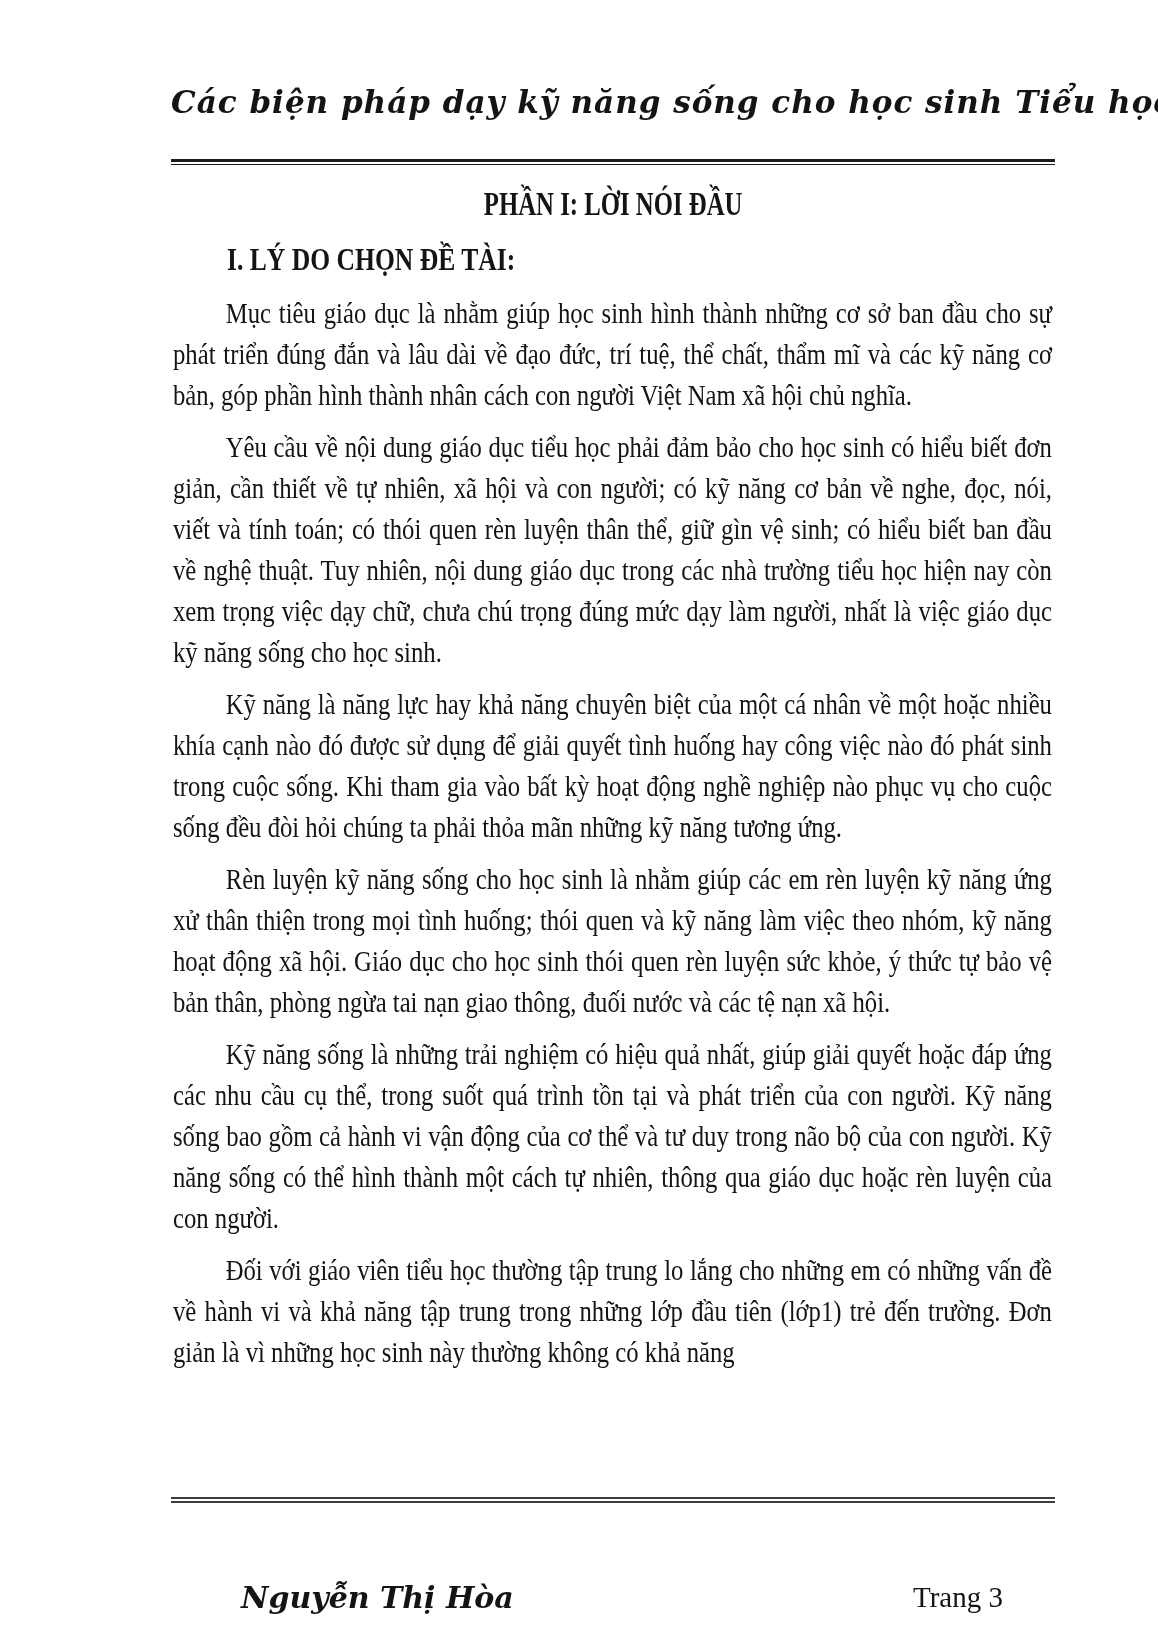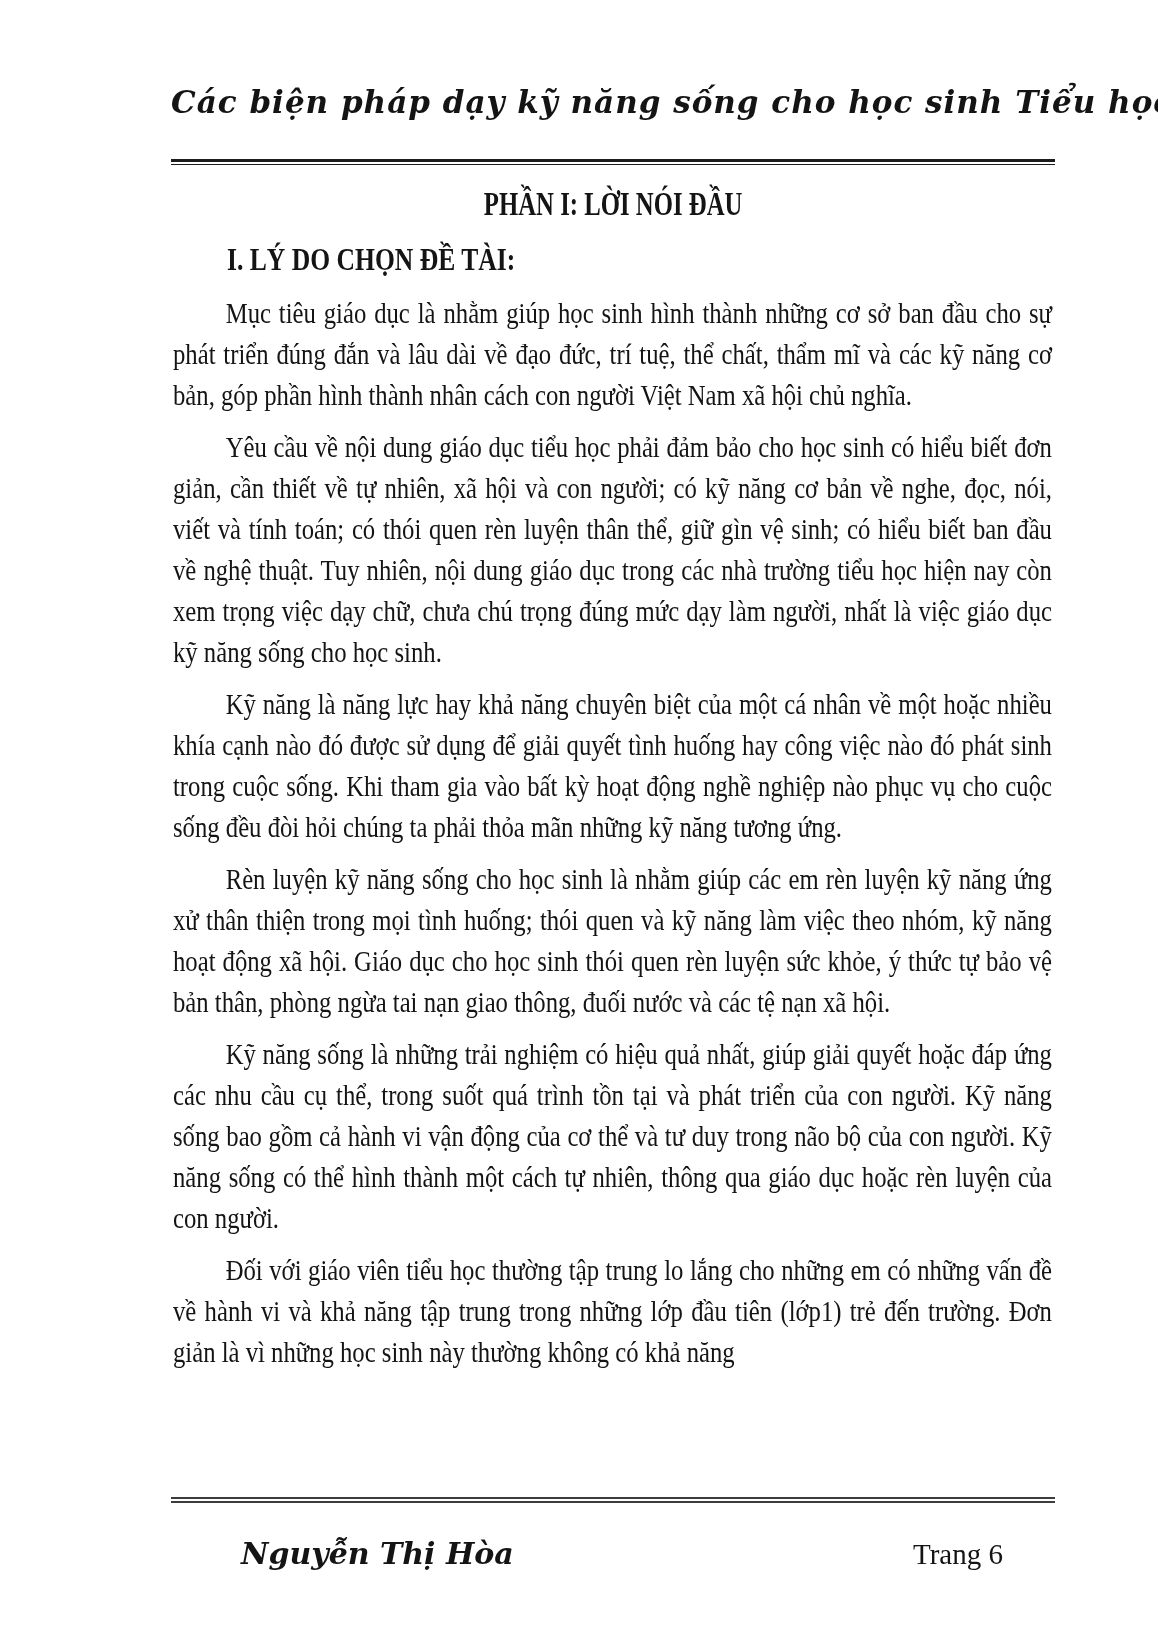--- a/index.html
+++ b/index.html
@@ -89,25 +89,25 @@
   }
   .body-scale p {
     margin: 0 0 11px 0;
     text-indent: 64px;
   }
 
   
   .footer-row {
     position: absolute;
     left: 171px;
-    top: 1536px;
+    top: 1580px;
     width: 884px;
     display: flex;
     justify-content: space-between;
-    align-items: flex-end;
+    align-items: center;
     box-sizing: border-box;
     padding-left: 70px;
     padding-right: 52px;
   }
   .footer-author {
     font-family: "DejaVu Serif", "Liberation Serif", serif;
     font-style: italic;
     font-weight: bold;
     font-size: 30px;
   }
@@ -134,16 +134,16 @@
     <p>Kỹ năng là năng lực hay khả năng chuyên biệt của một cá nhân về một hoặc nhiều khía cạnh nào đó được sử dụng để giải quyết tình huống hay công việc nào đó phát sinh trong cuộc sống. Khi tham gia vào bất kỳ hoạt động nghề nghiệp nào phục vụ cho cuộc sống đều đòi hỏi chúng ta phải thỏa mãn những kỹ năng tương ứng.</p>
     <p>Rèn luyện kỹ năng sống cho học sinh là nhằm giúp các em rèn luyện kỹ năng ứng xử thân thiện trong mọi tình huống; thói quen và kỹ năng làm việc theo nhóm, kỹ năng hoạt động xã hội. Giáo dục cho học sinh thói quen rèn luyện sức khỏe, ý thức tự bảo vệ bản thân, phòng ngừa tai nạn giao thông, đuối nước và các tệ nạn xã hội.</p>
     <p>Kỹ năng sống là những trải nghiệm có hiệu quả nhất, giúp giải quyết hoặc đáp ứng các nhu cầu cụ thể, trong suốt quá trình tồn tại và phát triển của con người. Kỹ năng sống bao gồm cả hành vi vận động của cơ thể và tư duy trong não bộ của con người. Kỹ năng sống có thể hình thành một cách tự nhiên, thông qua giáo dục hoặc rèn luyện của con người.</p>
     <p>Đối với giáo viên tiểu học thường tập trung lo lắng cho những em có những vấn đề về hành vi và khả năng tập trung trong những lớp đầu tiên (lớp1) trẻ đến trường. Đơn giản là vì những học sinh này thường không có khả năng</p>
   </div>
 
   <div class="rule rule-footer"></div>
 
   <div class="footer-row">
     <span class="footer-author">Nguyễn Thị Hòa</span>
-    <span class="footer-page">Trang 6</span>
+    <span class="footer-page">Trang 3</span>
   </div>
 
 </div>
 
 </body></html>

